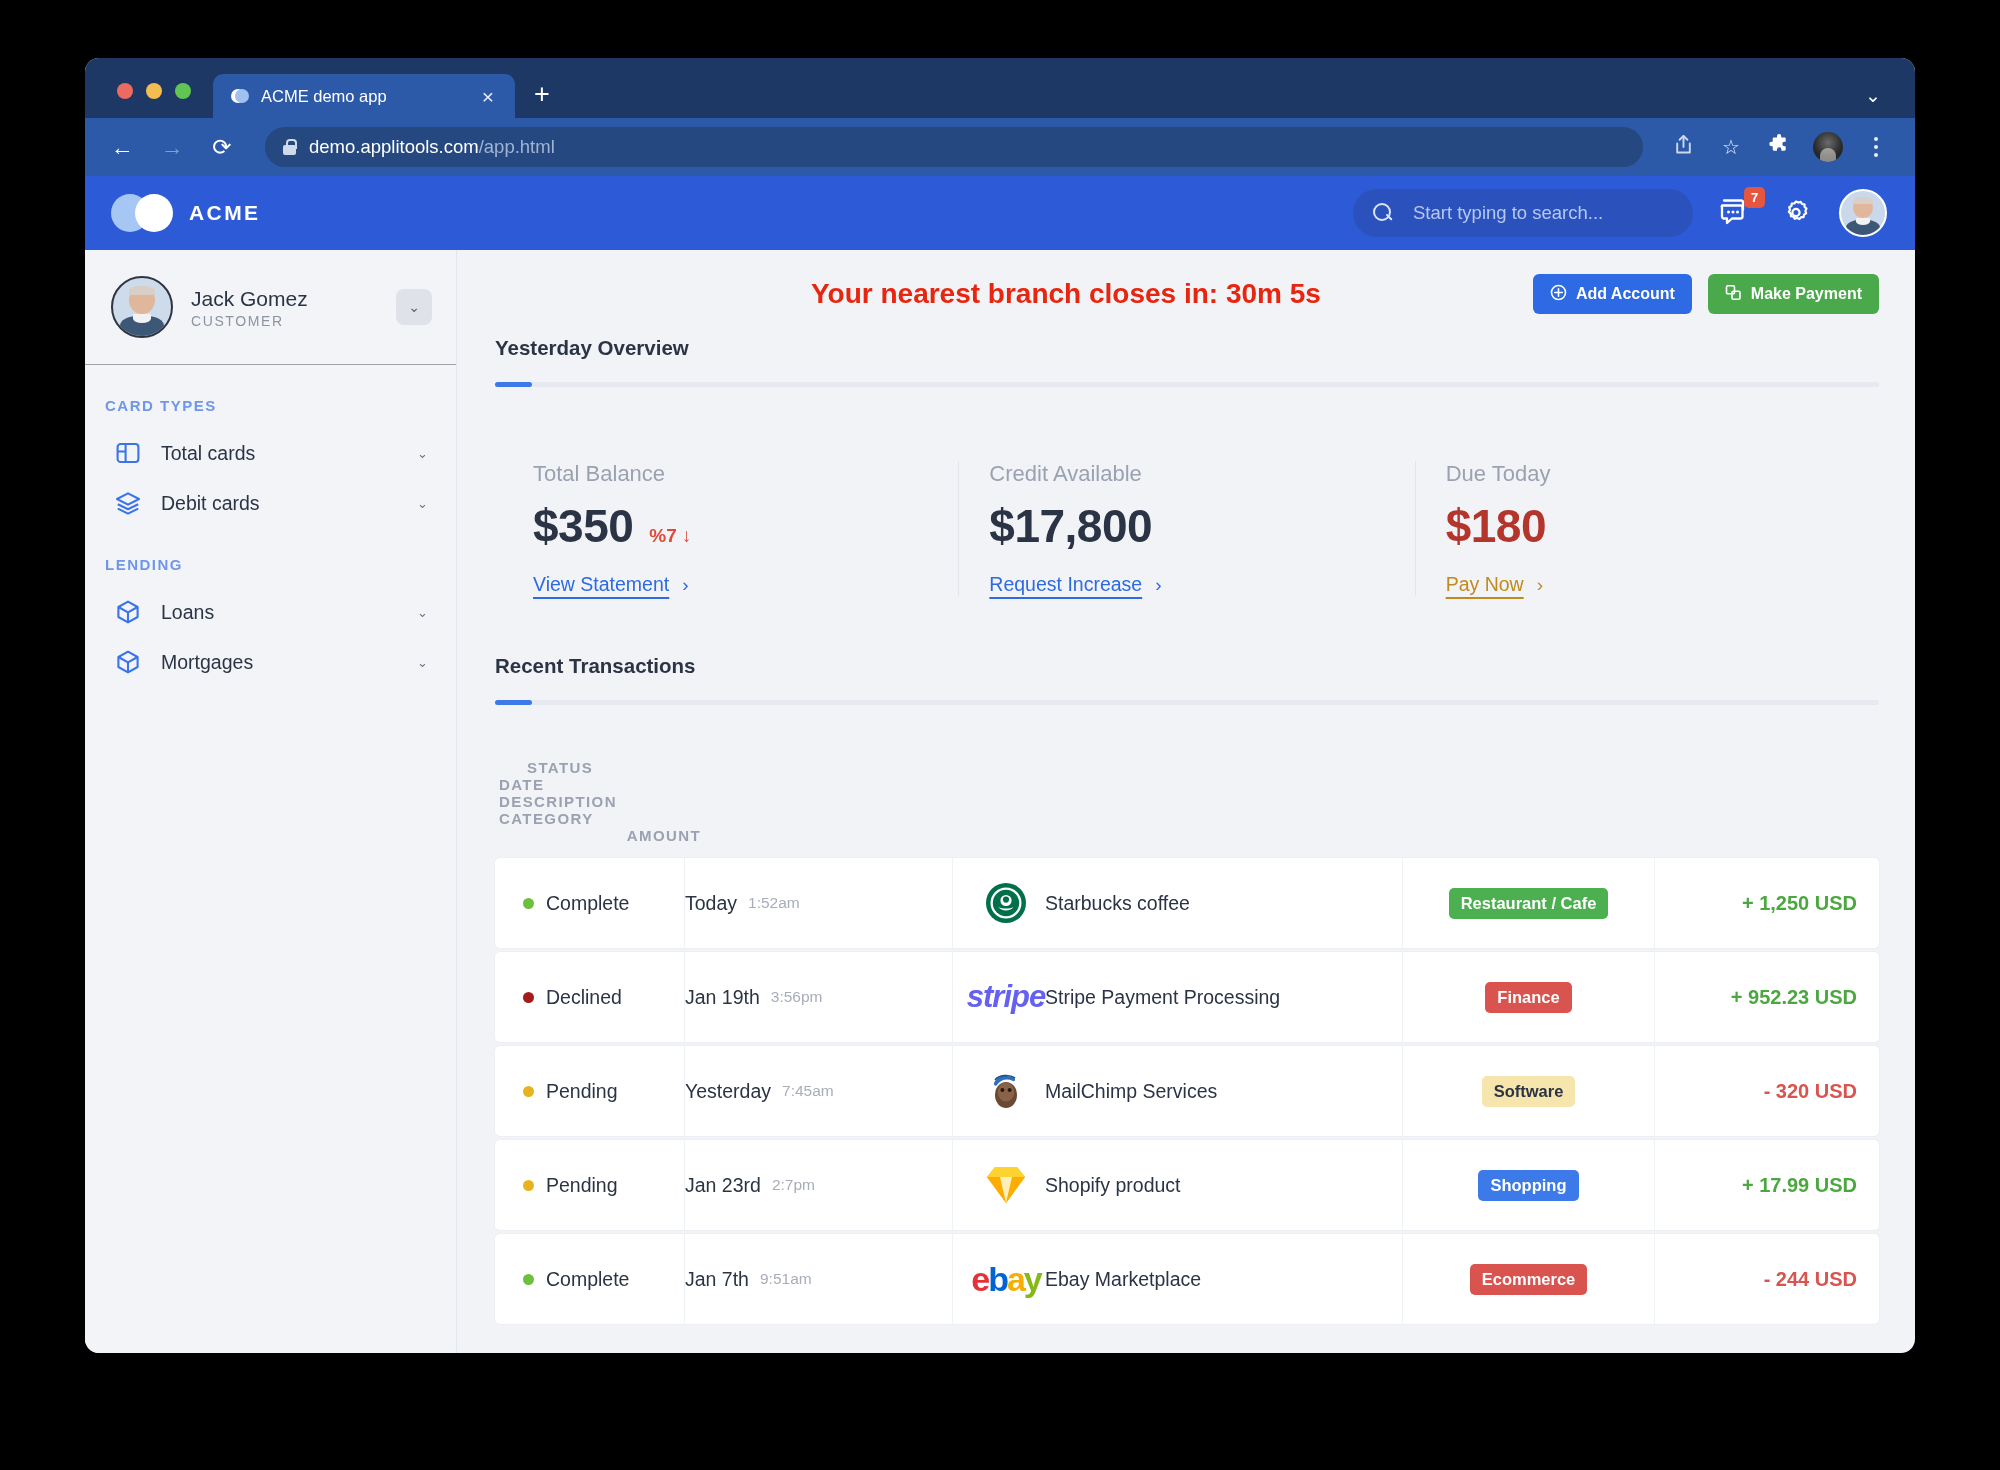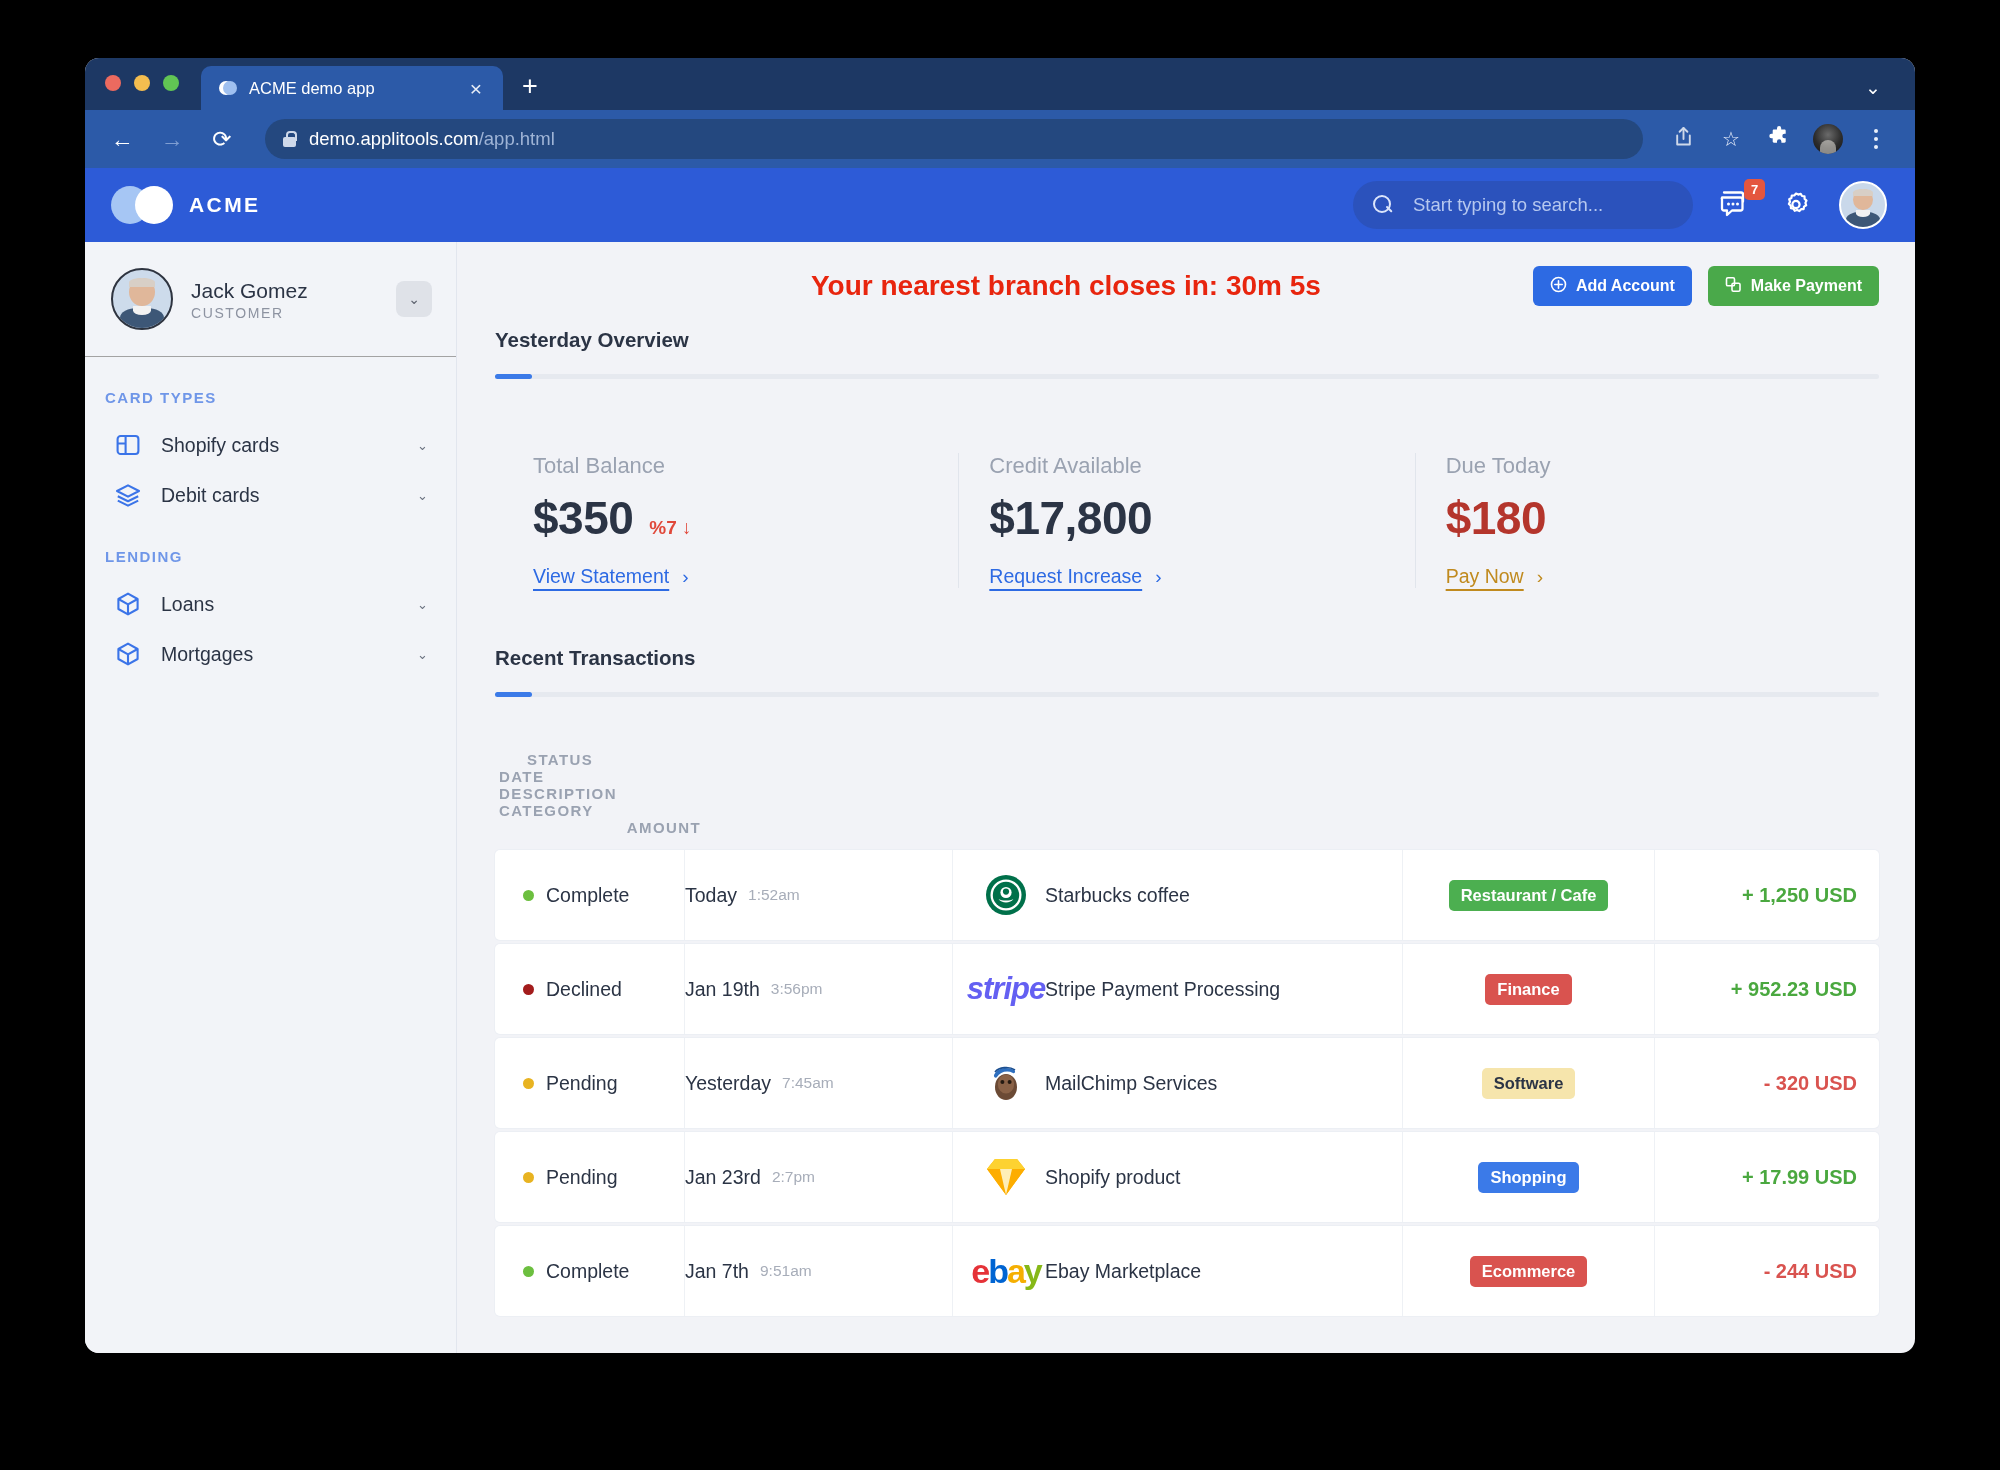--- a/index.html
+++ b/index.html
@@ -13,24 +13,24 @@
     position: absolute;
     left: 85px; top: 58px;
     width: 1830px; height: 1295px;
     border-radius: 14px;
     overflow: hidden;
     background: #f2f3f7;
     display: flex; flex-direction: column;
   }
   
   .tabstrip {
-    height: 52px;
+    height: 60px;
     background: #1d3864;
     display: flex; align-items: flex-end;
-    padding-left: 20px;
+    padding-left: 32px;
     position: relative;
     flex: none;
   }
   .traffic { display: flex; align-items: center; gap: 13px; padding-bottom: 19px; margin-right: 22px; }
   .dot { width: 16px; height: 16px; border-radius: 50%; }
   .dot.red { background: #ec6a5f; }
   .dot.yellow { background: #f4bd4f; }
   .dot.green { background: #61c554; }
   .tab {
     height: 44px; width: 302px;
@@ -378,21 +378,21 @@
       <div class="nav">
         <div class="nav-section">CARD TYPES</div>
 
         <div class="nav-item">
           <span class="nav-icon">
             <svg width="26" height="26" viewBox="0 0 26 26" fill="none" aria-hidden="true">
               <rect x="2.6" y="4" width="20.8" height="18" rx="3" stroke="#3b74e8" stroke-width="2.1"></rect>
               <path d="M10.6 4v18M2.6 11.5h8" stroke="#3b74e8" stroke-width="2.1"></path>
             </svg>
           </span>
-          <span class="nav-label">Shopify cards</span>
+          <span class="nav-label">Total cards</span>
           <span class="nav-chevron">⌄</span>
         </div>
 
         <div class="nav-item">
           <span class="nav-icon">
             <svg width="26" height="26" viewBox="0 0 26 26" fill="none" aria-hidden="true">
               <path d="M13 3.4 24 9l-11 5.6L2 9l11-5.6z" stroke="#3b74e8" stroke-width="2.1" stroke-linejoin="round"></path>
               <path d="M2.8 14.2 13 19.2l10.2-5" stroke="#3b74e8" stroke-width="2.1" stroke-linejoin="round"></path>
               <path d="M2.8 18.6 13 23.6l10.2-5" stroke="#3b74e8" stroke-width="2.1" stroke-linejoin="round"></path>
             </svg>

